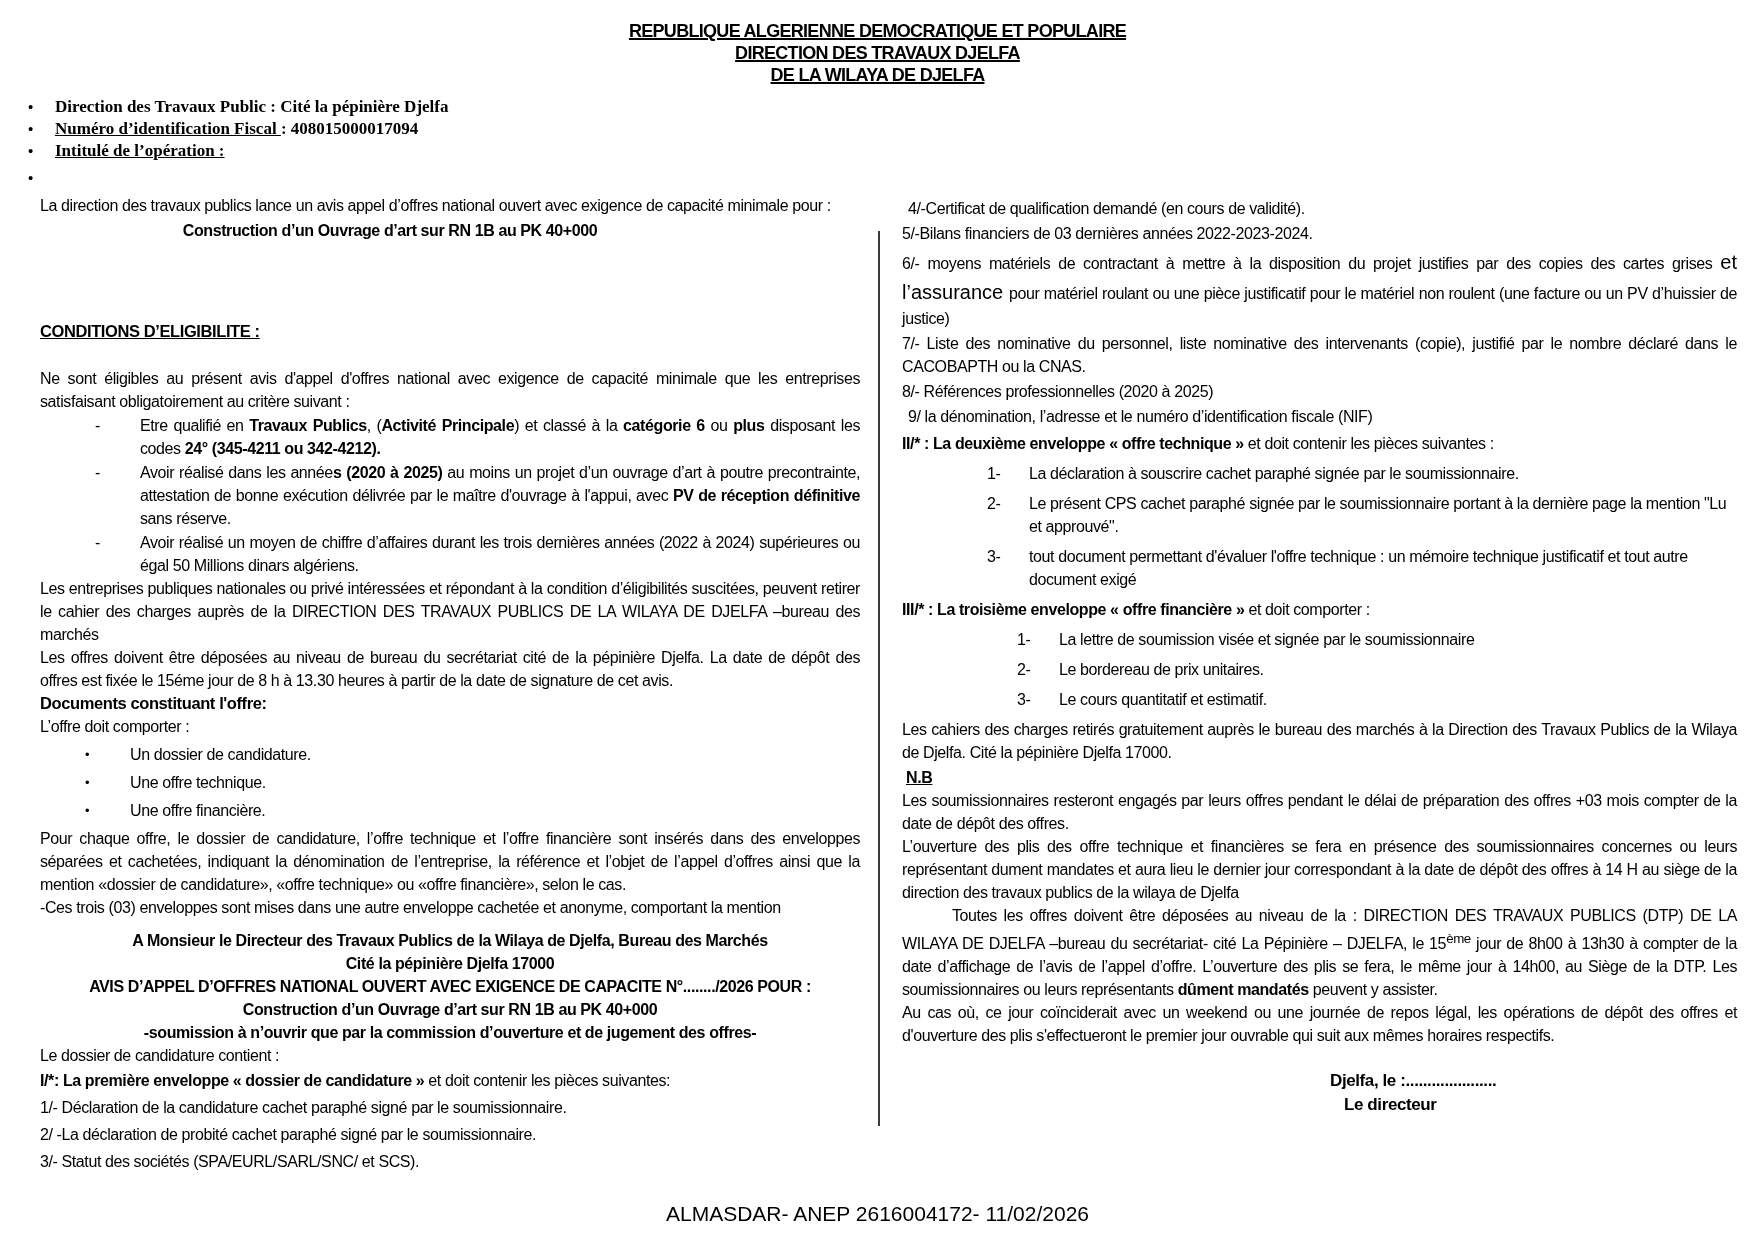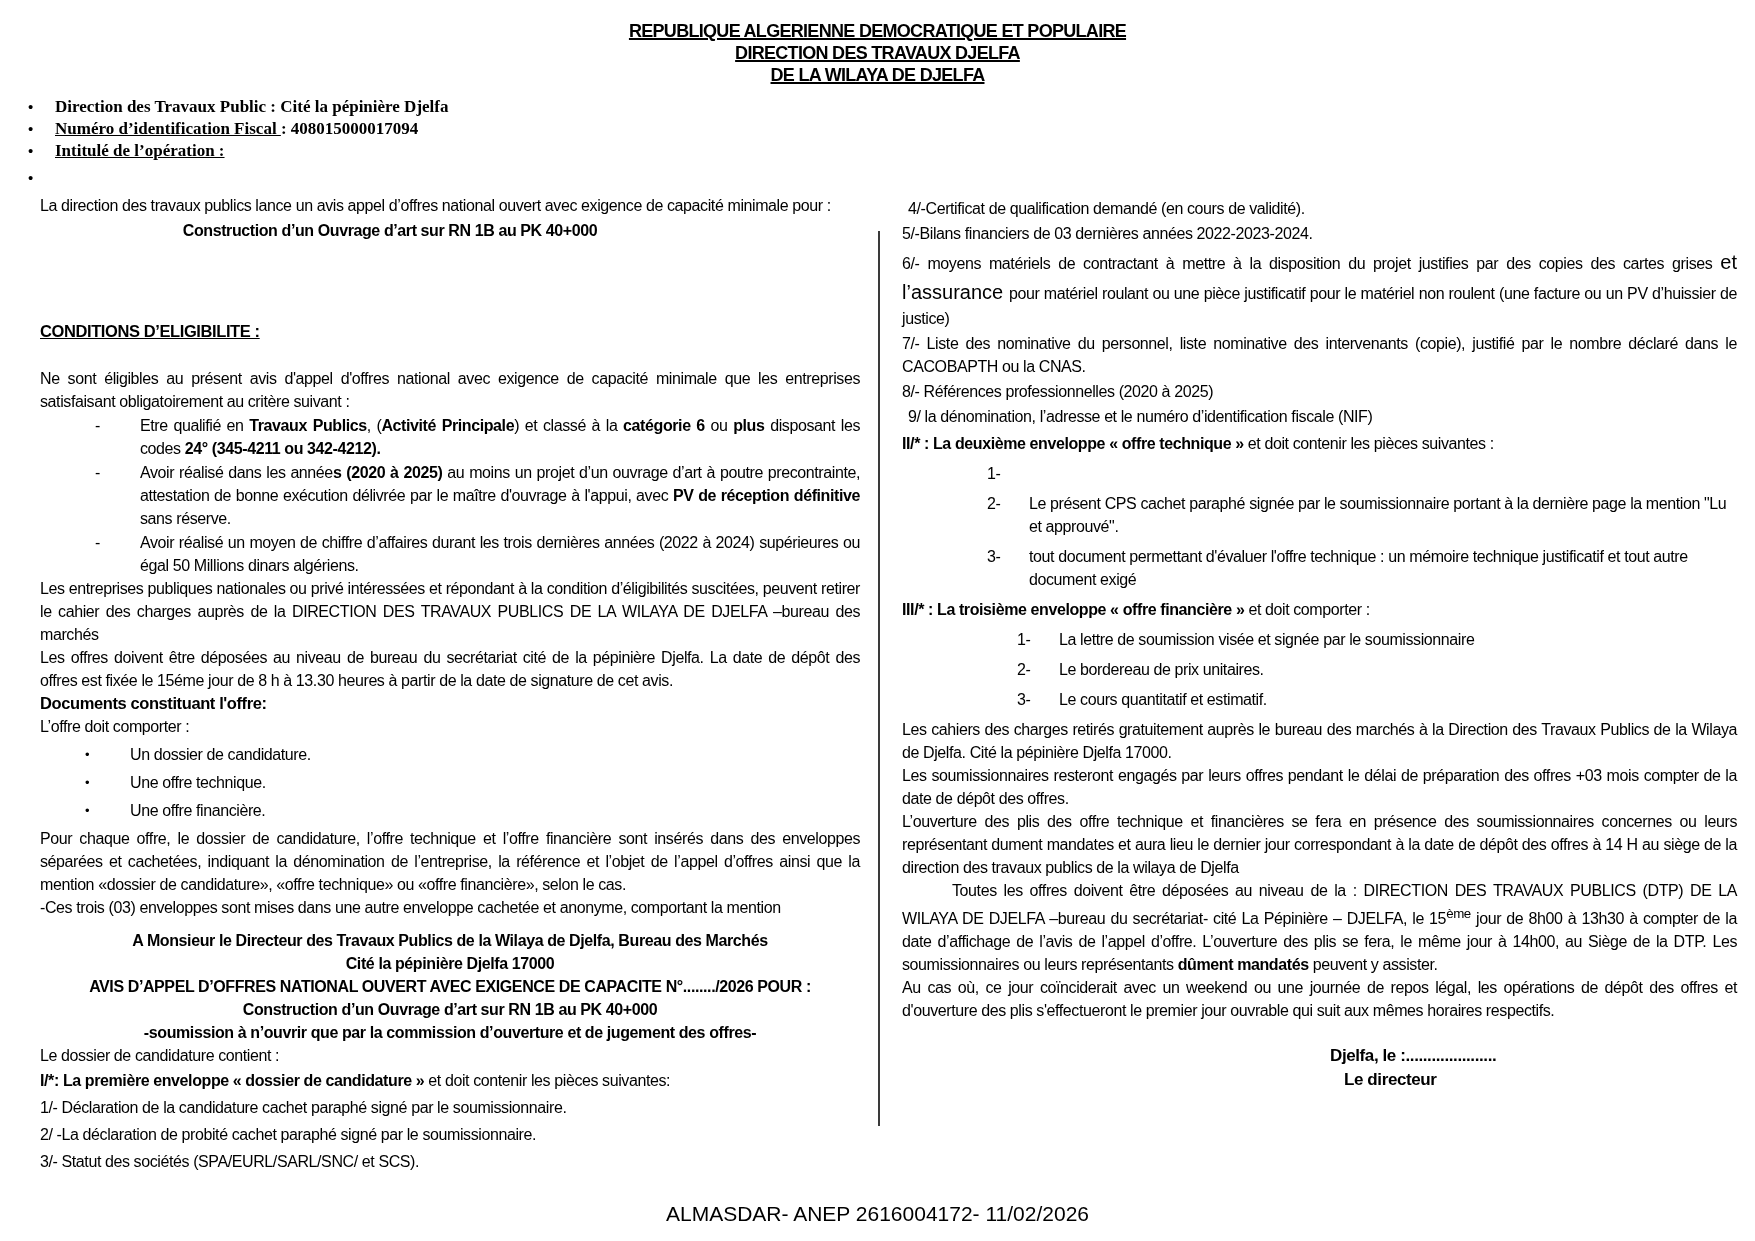--- a/index.html
+++ b/index.html
@@ -161,20 +161,21 @@
       <p class="ritem pad6">4/-Certificat de qualification demandé (en cours de validité).</p>
       <p class="ritem">5/-Bilans financiers de 03 dernières années 2022-2023-2024.</p>
       <p class="ritem just"><span>6/- moyens matériels de contractant à mettre à la disposition du projet justifies par des copies des cartes grises </span><span class="bigseg">et l’assurance </span><span>pour matériel roulant ou une pièce justificatif pour le matériel non roulent (une facture ou un PV d’huissier de justice)</span></p>
       <p class="ritem just">7/- Liste des nominative du personnel, liste nominative  des intervenants (copie), justifié par le nombre déclaré dans le CACOBAPTH ou la  CNAS.</p>
       <p class="ritem">8/- Références professionnelles (2020 à 2025)</p>
       <p class="ritem pad6">9/ la dénomination, l’adresse et  le numéro d’identification fiscale (NIF)</p>
 
       <p class="envh"><span class="b">II/* : La deuxième enveloppe « offre technique »</span><span style="font-weight:normal"> et doit contenir les pièces suivantes :</span></p>
       <div class="nitem">
         <span class="nnum">1-</span>
+        <span class="ntext">La déclaration à souscrire cachet paraphé signée par le soumissionnaire.</span>
       </div>
       <div class="nitem">
         <span class="nnum">2-</span>
         <span class="ntext">Le présent CPS cachet paraphé signée par le soumissionnaire portant à la dernière page  la mention "Lu et approuvé".</span>
       </div>
       <div class="nitem">
         <span class="nnum">3-</span>
         <span class="ntext">tout document permettant d'évaluer l'offre technique : un mémoire technique justificatif et tout autre document exigé</span>
       </div>
 
@@ -186,20 +187,21 @@
       <div class="nitem deep">
         <span class="nnum">2-</span>
         <span class="ntext">Le bordereau de prix unitaires.</span>
       </div>
       <div class="nitem deep">
         <span class="nnum">3-</span>
         <span class="ntext">Le cours quantitatif et estimatif.</span>
       </div>
 
       <p class="just">Les cahiers des charges retirés gratuitement auprès le bureau des marchés à la Direction des Travaux Publics de la Wilaya de Djelfa. Cité la pépinière Djelfa 17000.</p>
+      <p class="nb-h">N.B</p>
       <p class="just">Les soumissionnaires resteront engagés par leurs offres pendant le délai de préparation des offres +03 mois compter de la date de dépôt des offres.</p>
       <p class="just">L’ouverture des plis des offre technique et financières se fera en présence des soumissionnaires concernes ou leurs représentant dument mandates et aura lieu le dernier jour correspondant à la date de dépôt des offres à 14 H au siège de la direction des travaux publics de la wilaya de Djelfa</p>
       <p class="just indent1"><span>Toutes les offres doivent être déposées au niveau  de la : DIRECTION DES TRAVAUX PUBLICS (DTP) DE LA WILAYA DE DJELFA –bureau du secrétariat- cité La Pépinière – DJELFA, le 15</span><sup>ème</sup><span> jour de 8h00 à 13h30 à compter de la date d’affichage de l’avis de l’appel d’offre. L’ouverture des plis se fera, le même jour à 14h00, au Siège de la DTP. Les soumissionnaires ou leurs représentants </span><span class="b">dûment mandatés</span><span> peuvent y assister.</span></p>
       <p class="just">Au cas où, ce jour coïnciderait avec un weekend ou une journée de repos légal, les opérations de dépôt des offres et d'ouverture des plis s'effectueront le premier jour ouvrable qui suit aux mêmes horaires respectifs.</p>
 
       <div class="sign">
         <div>Djelfa,  le :.....................</div>
         <div class="l2">Le directeur</div>
       </div>
     </div>

